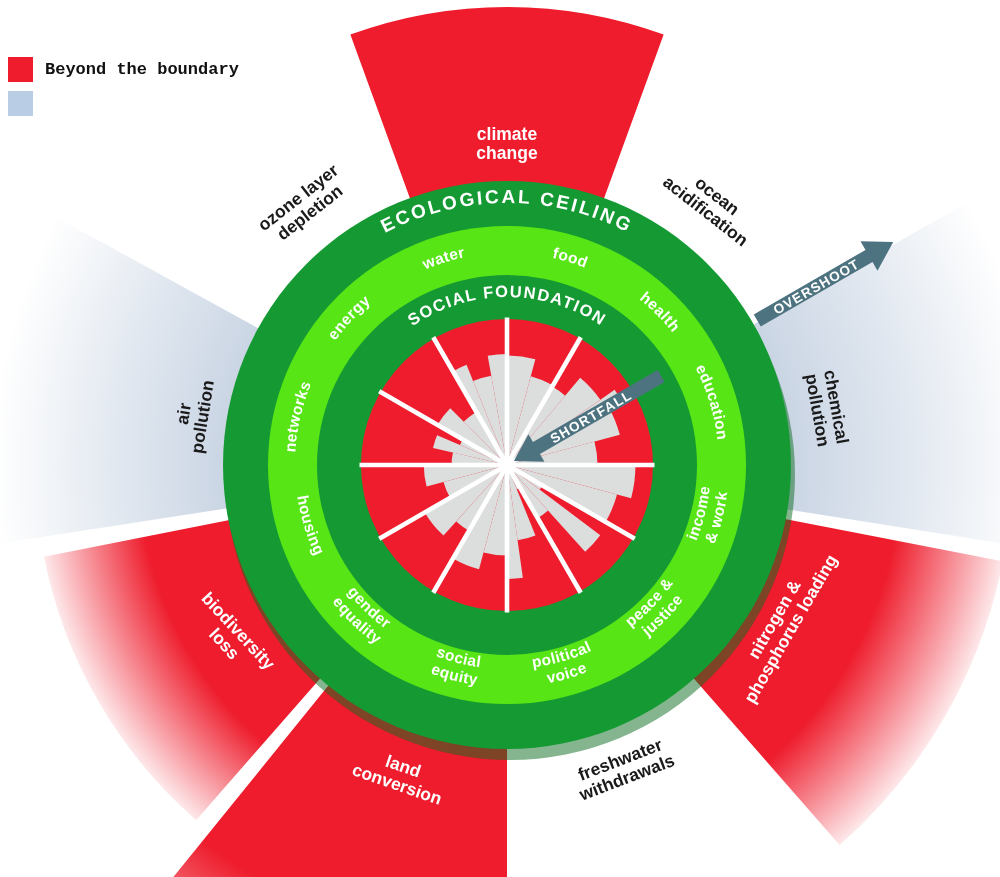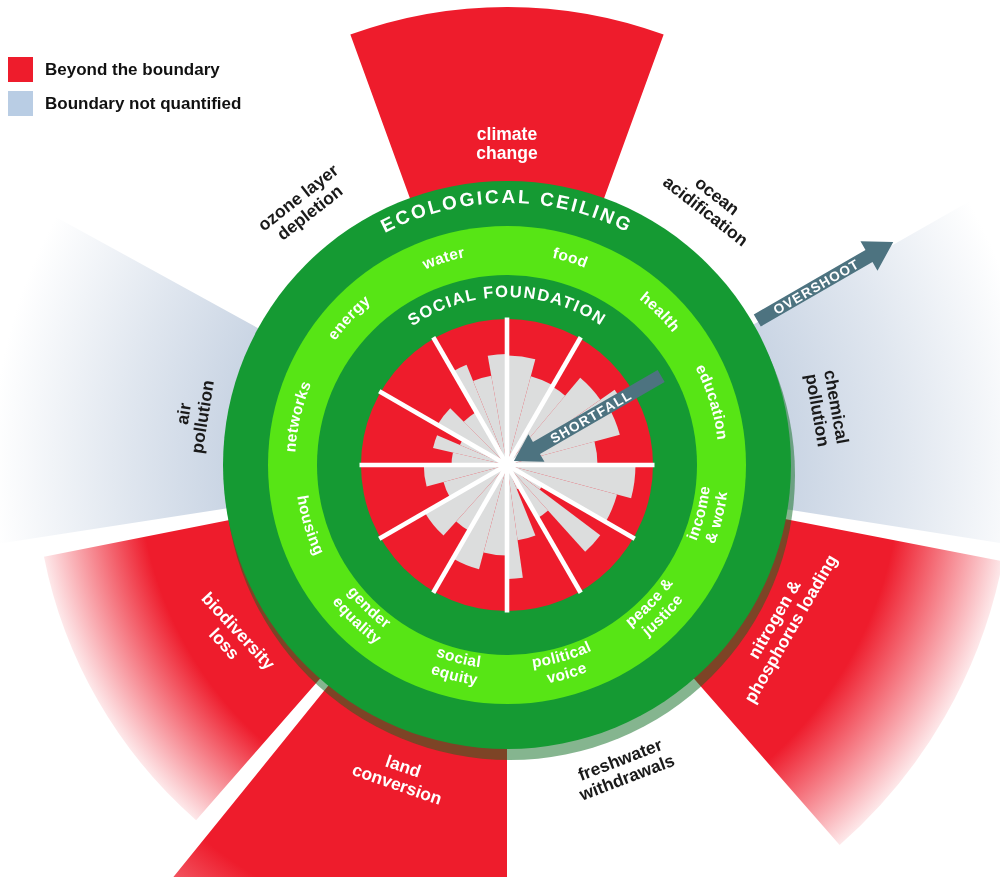--- a/index.html
+++ b/index.html
@@ -1,20 +1,20 @@
 <!DOCTYPE html>
 <html><head>
 <meta charset="utf-8">
 <style>
   html,body{margin:0;padding:0;background:#ffffff;width:1000px;height:877px;overflow:hidden;
     font-family:"Liberation Sans",sans-serif;}
   #stage{position:relative;width:1000px;height:877px;}
   svg text{font-family:"Liberation Sans",sans-serif;font-weight:bold;}
   .legend{position:absolute;left:8px;top:57px;}
-  .legend-row{display:flex;align-items:flex-end;margin-bottom:9px;}
+  .legend-row{display:flex;align-items:flex-end;margin-bottom:9px;font-family:Liberation Mono, monospace;}
   .swatch{display:inline-block;width:25px;height:25px;margin-right:12px;}
   .legend-label{font-size:17px;font-weight:bold;color:#111;line-height:25px;}
 </style>
 </head>
 <body>
 
 <div id="stage">
   <svg id="doughnut" width="1000" height="877" viewBox="0 0 1000 877" xmlns="http://www.w3.org/2000/svg">
       <defs>
         <radialGradient id="wg1" gradientUnits="userSpaceOnUse" cx="507" cy="465" r="532">
@@ -149,16 +149,15 @@
       <text transform="translate(591.0044641670905,416.5) rotate(-30)" font-size="13.5" fill="#fff" text-anchor="middle" letter-spacing="1.2" y="5">SHORTFALL</text>
     </svg>
 
   <div class="legend">
     <div class="legend-row">
       <span class="swatch" style="background: rgb(238, 28, 44);"></span>
       <span class="legend-label">Beyond the boundary</span>
     </div>
     <div class="legend-row">
       <span class="swatch" style="background: rgb(185, 205, 228);"></span>
-      <span class="legend-label">Boundary not quantified</span>
     </div>
   </div>
 </div>
 
 </body></html>

